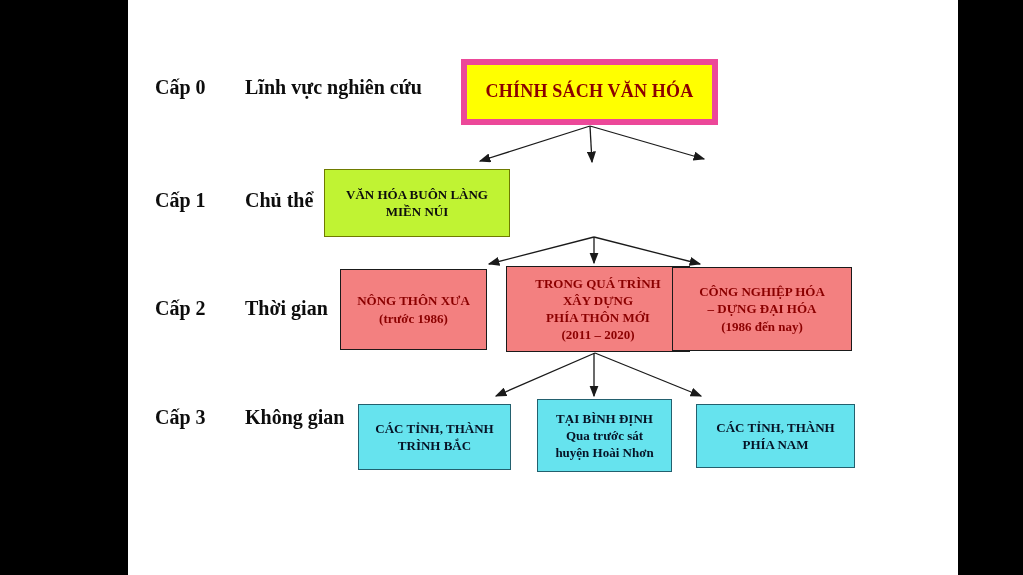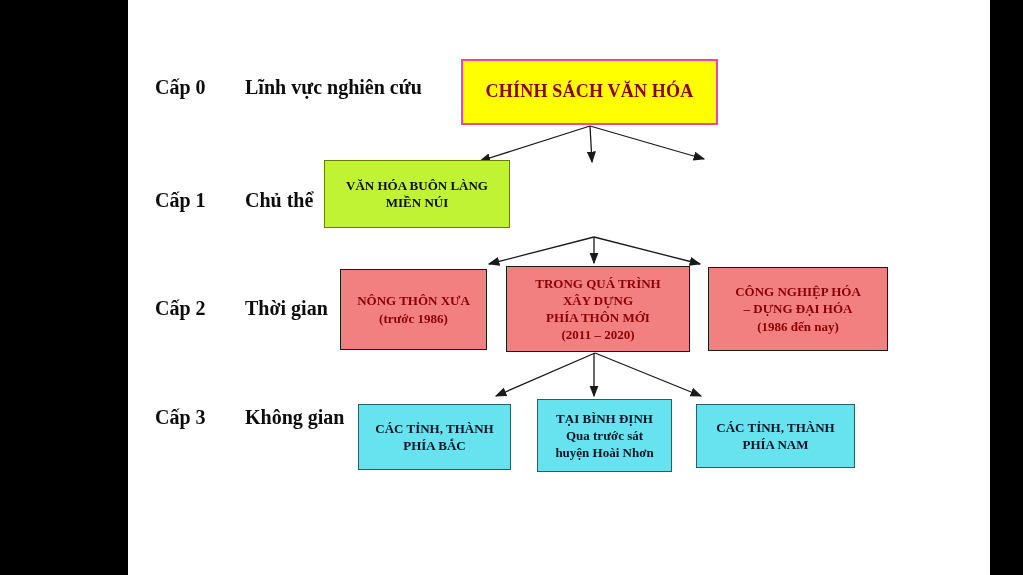--- a/index.html
+++ b/index.html
@@ -7,39 +7,38 @@
     position:relative;
     width:1023px;height:575px;
     background:var(--background,#000);
     overflow:hidden;
     font-family:"Liberation Serif","DejaVu Serif",serif;
   }
   .slide{
     position:absolute;left:128px;top:0;
     width:830px;height:575px;
     background:var(--slide,#fff);
-    padding-left:32px;
   }
   .arrows{position:absolute;left:0;top:0;width:767px;height:575px;}
   .lvl-label,.dim-label{
     position:absolute;
     font-weight:bold;color:#0d0d0d;
     font-size:20px;line-height:24px;white-space:nowrap;
   }
   .node{
     position:absolute;
     display:flex;flex-direction:column;justify-content:center;align-items:center;
     text-align:center;font-weight:bold;
     box-sizing:border-box;
     line-height:1.32;
   }
   .node .line{white-space:nowrap;}
   .node-root{
     background:var(--root-fill,#ffff00);
-    border:2px solid #ec4899;
+    border:6px solid #ec4899;
     color:var(--root-text,#8b0000);
     font-size:18px;letter-spacing:.2px;
   }
   .node-l1{
     background:var(--level1-fill,#c0f333);
     border:1px solid #6e7b00;
     color:#0d0d0d;
     font-size:13px;
   }
   .node-l2{
@@ -90,44 +89,44 @@
     <div class="lvl-label" style="left:27px;top:296px">Cấp 2</div>
     <div class="dim-label" style="left:117px;top:296px">Thời gian</div>
 
     <div class="lvl-label" style="left:27px;top:405px">Cấp 3</div>
     <div class="dim-label" style="left:117px;top:405px">Không gian</div>
 
     <div class="node node-root" style="left:333px;top:59px;width:257px;height:66px">
       <div class="line">CHÍNH SÁCH VĂN HÓA</div>
     </div>
 
-    <div class="node node-l1" style="left:196px;top:160px;width:186px;height:68px">
+    <div class="node node-l1" style="left:196px;top:169px;width:186px;height:68px">
       <div class="line">VĂN HÓA BUÔN LÀNG</div>
       <div class="line">MIỀN NÚI</div>
     </div>
 
     <div class="node node-l2" style="left:212px;top:269px;width:147px;height:81px">
       <div class="line">NÔNG THÔN XƯA</div>
       <div class="line">(trước 1986)</div>
     </div>
     <div class="node node-l2" style="left:378px;top:266px;width:184px;height:86px">
       <div class="line">TRONG QUÁ TRÌNH</div>
       <div class="line">XÂY DỰNG</div>
       <div class="line">PHÍA THÔN MỚI</div>
       <div class="line">(2011 – 2020)</div>
     </div>
-    <div class="node node-l2" style="left:580px;top:267px;width:180px;height:84px">
+    <div class="node node-l2" style="left:544px;top:267px;width:180px;height:84px">
       <div class="line">CÔNG NGHIỆP HÓA</div>
       <div class="line">– DỰNG ĐẠI HÓA</div>
       <div class="line">(1986 đến nay)</div>
     </div>
 
     <div class="node node-l3" style="left:230px;top:404px;width:153px;height:66px">
       <div class="line">CÁC TỈNH, THÀNH</div>
-      <div class="line">PHÍA BẮC</div>
+      <div class="line">TRÌNH BẮC</div>
     </div>
     <div class="node node-l3" style="left:409px;top:399px;width:135px;height:73px">
       <div class="line">TẠI BÌNH ĐỊNH</div>
       <div class="line">Qua trước sát</div>
       <div class="line">huyện Hoài Nhơn</div>
     </div>
     <div class="node node-l3" style="left:568px;top:404px;width:159px;height:64px">
       <div class="line">CÁC TỈNH, THÀNH</div>
       <div class="line">PHÍA NAM</div>
     </div>

